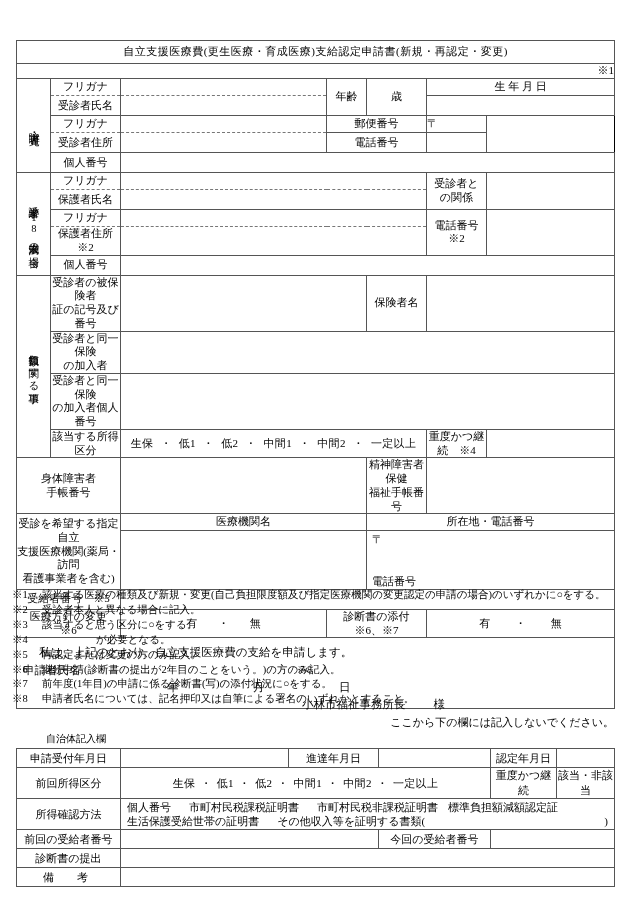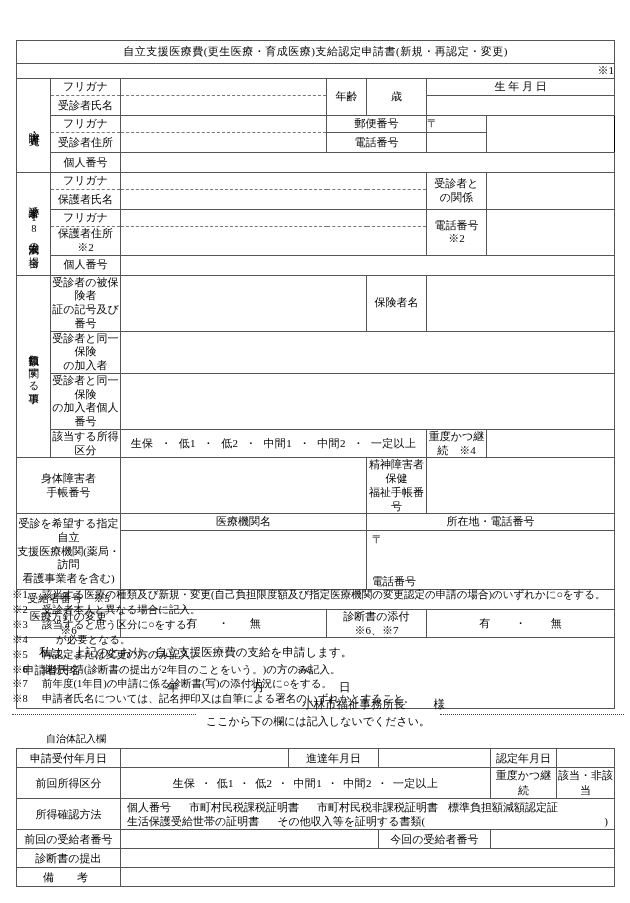--- a/index.html
+++ b/index.html
@@ -140,31 +140,32 @@
     font-size: 10.5px;
     line-height: 1.42;
   }
   .note {
     display: flex;
     align-items: flex-start;
     white-space: normal;
   }
   .note .tag { flex: 0 0 30px; }
   .note .body { flex: 1 1 auto; }
-  .note .body .cont { display: block; padding-left: 14px; }
+  .note .body .cont { display: block; padding-left: 14px; margin-left: 40px; }
 
   
   .divider {
     position: absolute;
     left: 12px;
     top: 714px;
     width: 612px;
     display: flex;
-    align-items: flex-start;
+    align-items: flex-end;
     font-size: 11px;
+    flex-direction: column;
   }
   .divider .rule {
     flex: 1 1 auto;
     border-top: 1.2px dotted #444;
     height: 0;
   }
   .divider .dtext { padding: 0 10px; white-space: nowrap; }
 
   
   .muni-label {

